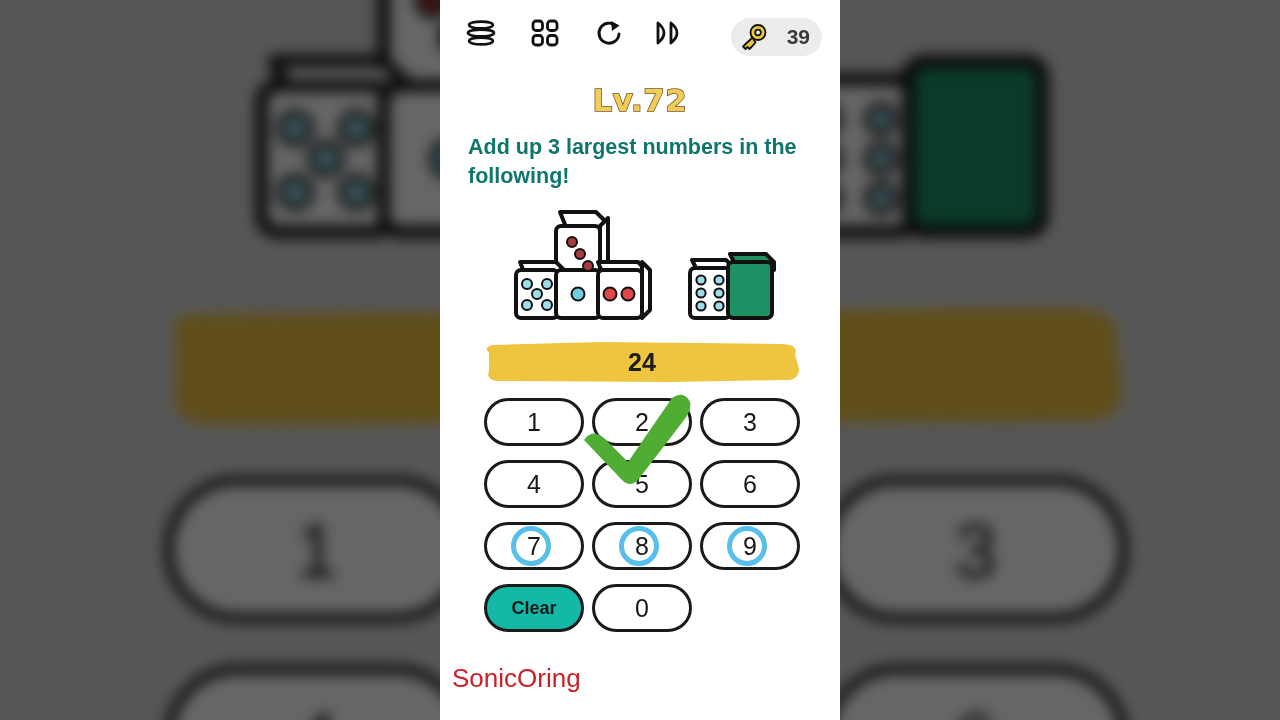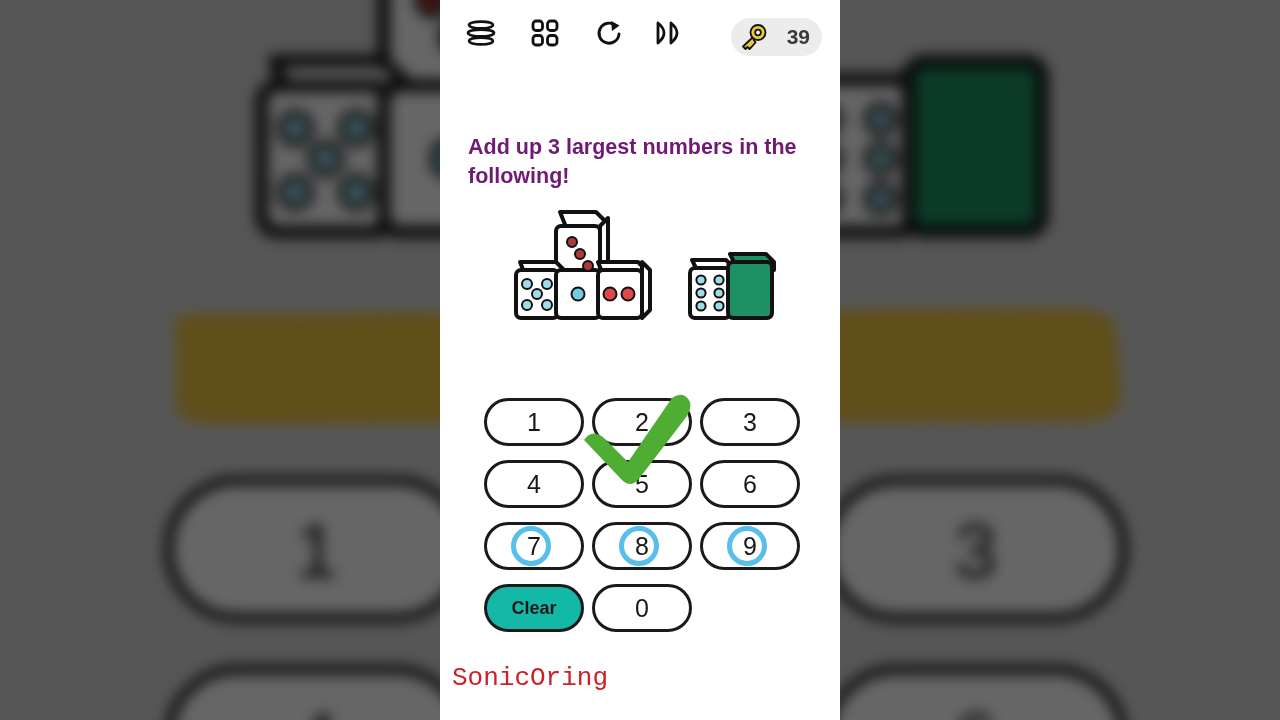--- a/index.html
+++ b/index.html
@@ -71,21 +71,21 @@
     color:#F2CC5A;
     -webkit-text-stroke:1.5px #6b5a22;
     paint-order:stroke fill;
     font-family:"DejaVu Sans", sans-serif;
   }
 
   
   #question {
     position:absolute; left:28px; top:133px; width:348px;
     font-size:21.5px; font-weight:bold; line-height:1.33;
-    color:#701a75;
+    color:#0f766e;
     font-family:"Liberation Sans", sans-serif;
   }
 
   
   #tiles {
     position:absolute; left:0; top:210px; width:400px; height:128px;
     display:flex; align-items:flex-end; justify-content:center;
   }
 
   
@@ -138,21 +138,21 @@
     left:572px; top:392px;
     width:125px; height:95px;
     pointer-events:none;
     z-index:5;
   }
 
   
   #watermark {
     position:absolute; left:12px; top:663px;
     font-size:26px; color:#cc2028; font-weight:400;
-    font-family:Liberation Mono, monospace;
+    font-family:Liberation Sans, sans-serif;
   }
 </style>
 </head>
 <body>
 
 <div id="bg-wrap">
   <div id="bg-scale">
     <div class="bg-inner">
 
       <div style="position:absolute;left:440px;top:210px;width:400px;height:128px;display:flex;align-items:flex-end;justify-content:center;">
@@ -256,20 +256,21 @@
         <g stroke="#111" stroke-width="1.8" stroke-linejoin="round" stroke-linecap="round">
           <circle cx="19" cy="9.5" r="7.5" fill="#E8C83C"></circle>
           <circle cx="19" cy="9.5" r="2.8" fill="#fff"></circle>
           <path d="M13.5 14.5 L4 23.5 L6.5 26 L8.5 24 L10.5 26 L12.5 24 L16.5 19.5 Z" fill="#E8C83C"></path>
         </g>
       </svg>
       <span id="key-count">39</span>
     </div>
   </div>
 
+  <div id="level">Lv.72</div>
 
   <div id="question">Add up 3 largest numbers in the following!</div>
 
   <div id="tiles">
     <svg width="280" height="128" viewBox="0 0 280 128">
       <g stroke="#111" stroke-width="4" fill="#fff" stroke-linejoin="round">
 
         <path d="M60 2 L96 2 L104 10 L104 22 L68 22 Z"></path>
         <rect x="56" y="16" width="44" height="64" rx="5"></rect>
         <path d="M100 16 L108 8 L108 72 L100 80 Z"></path>
@@ -305,20 +306,26 @@
         <circle cx="201" cy="70" r="4.6" fill="#9fdcea" stroke="#111" stroke-width="2"></circle>
         <circle cx="219" cy="70" r="4.6" fill="#9fdcea" stroke="#111" stroke-width="2"></circle>
         <circle cx="201" cy="83" r="4.6" fill="#9fdcea" stroke="#111" stroke-width="2"></circle>
         <circle cx="219" cy="83" r="4.6" fill="#9fdcea" stroke="#111" stroke-width="2"></circle>
         <circle cx="201" cy="96" r="4.6" fill="#9fdcea" stroke="#111" stroke-width="2"></circle>
         <circle cx="219" cy="96" r="4.6" fill="#9fdcea" stroke="#111" stroke-width="2"></circle>
       </g>
     </svg>
   </div>
 
+  <div id="answer-bar">
+    <svg width="320" height="44" viewBox="0 0 320 44" style="position:absolute;inset:0;">
+      <path d="M7 13 Q1 7 11 5 L120 2 L300 4 Q317 5 313 14 L317 29 Q317 41 302 40 L190 42 L20 41 Q3 41 7 31 Z" fill="#EFC43F"></path>
+    </svg>
+    <div id="answer-value">24</div>
+  </div>
 
   <div id="keypad">
 
     <div class="key">
         <span>1</span>
       </div>
     <div class="key">
         <span>2</span>
       </div>
     <div class="key">

